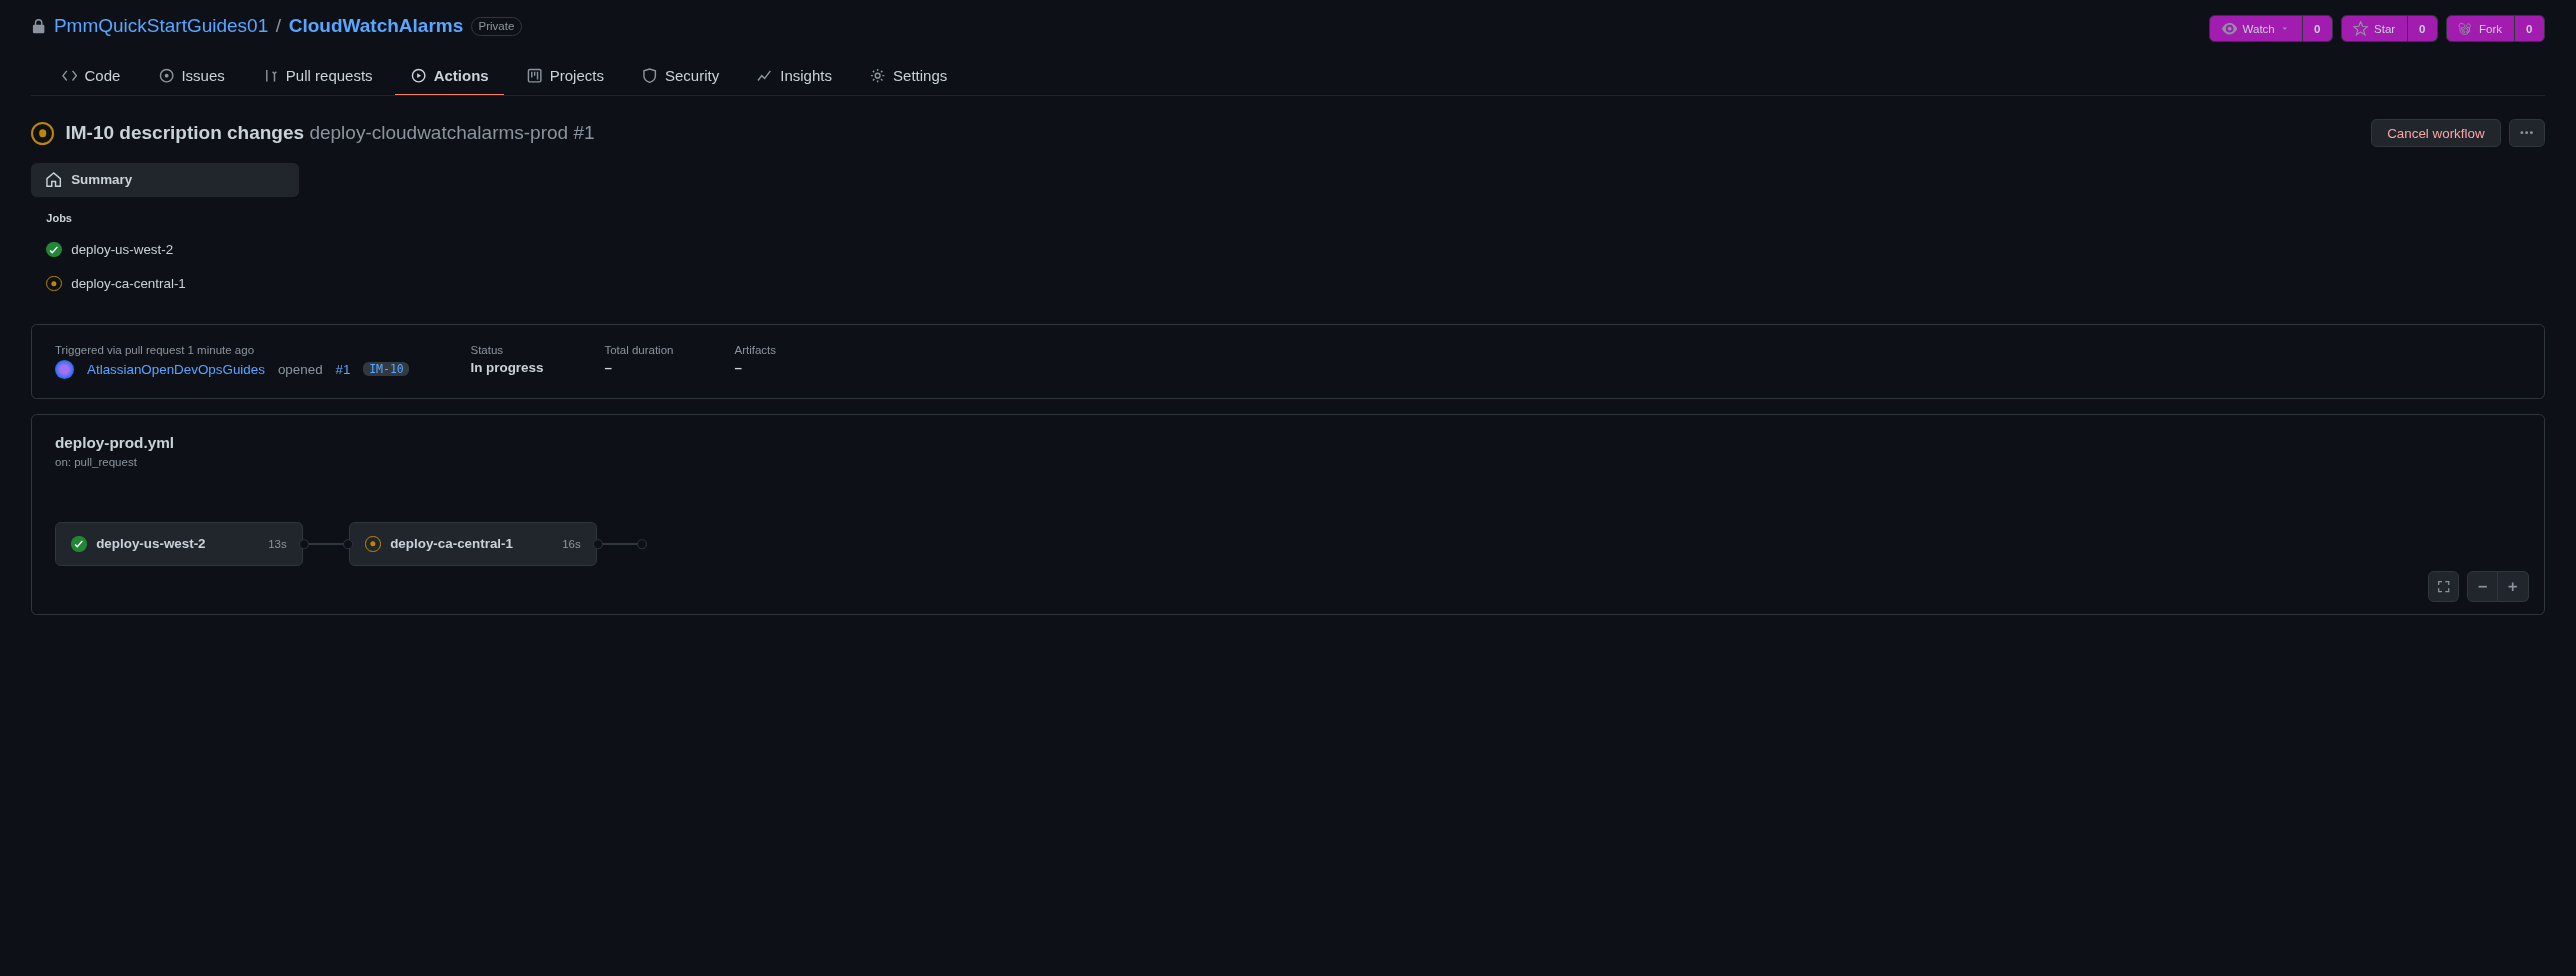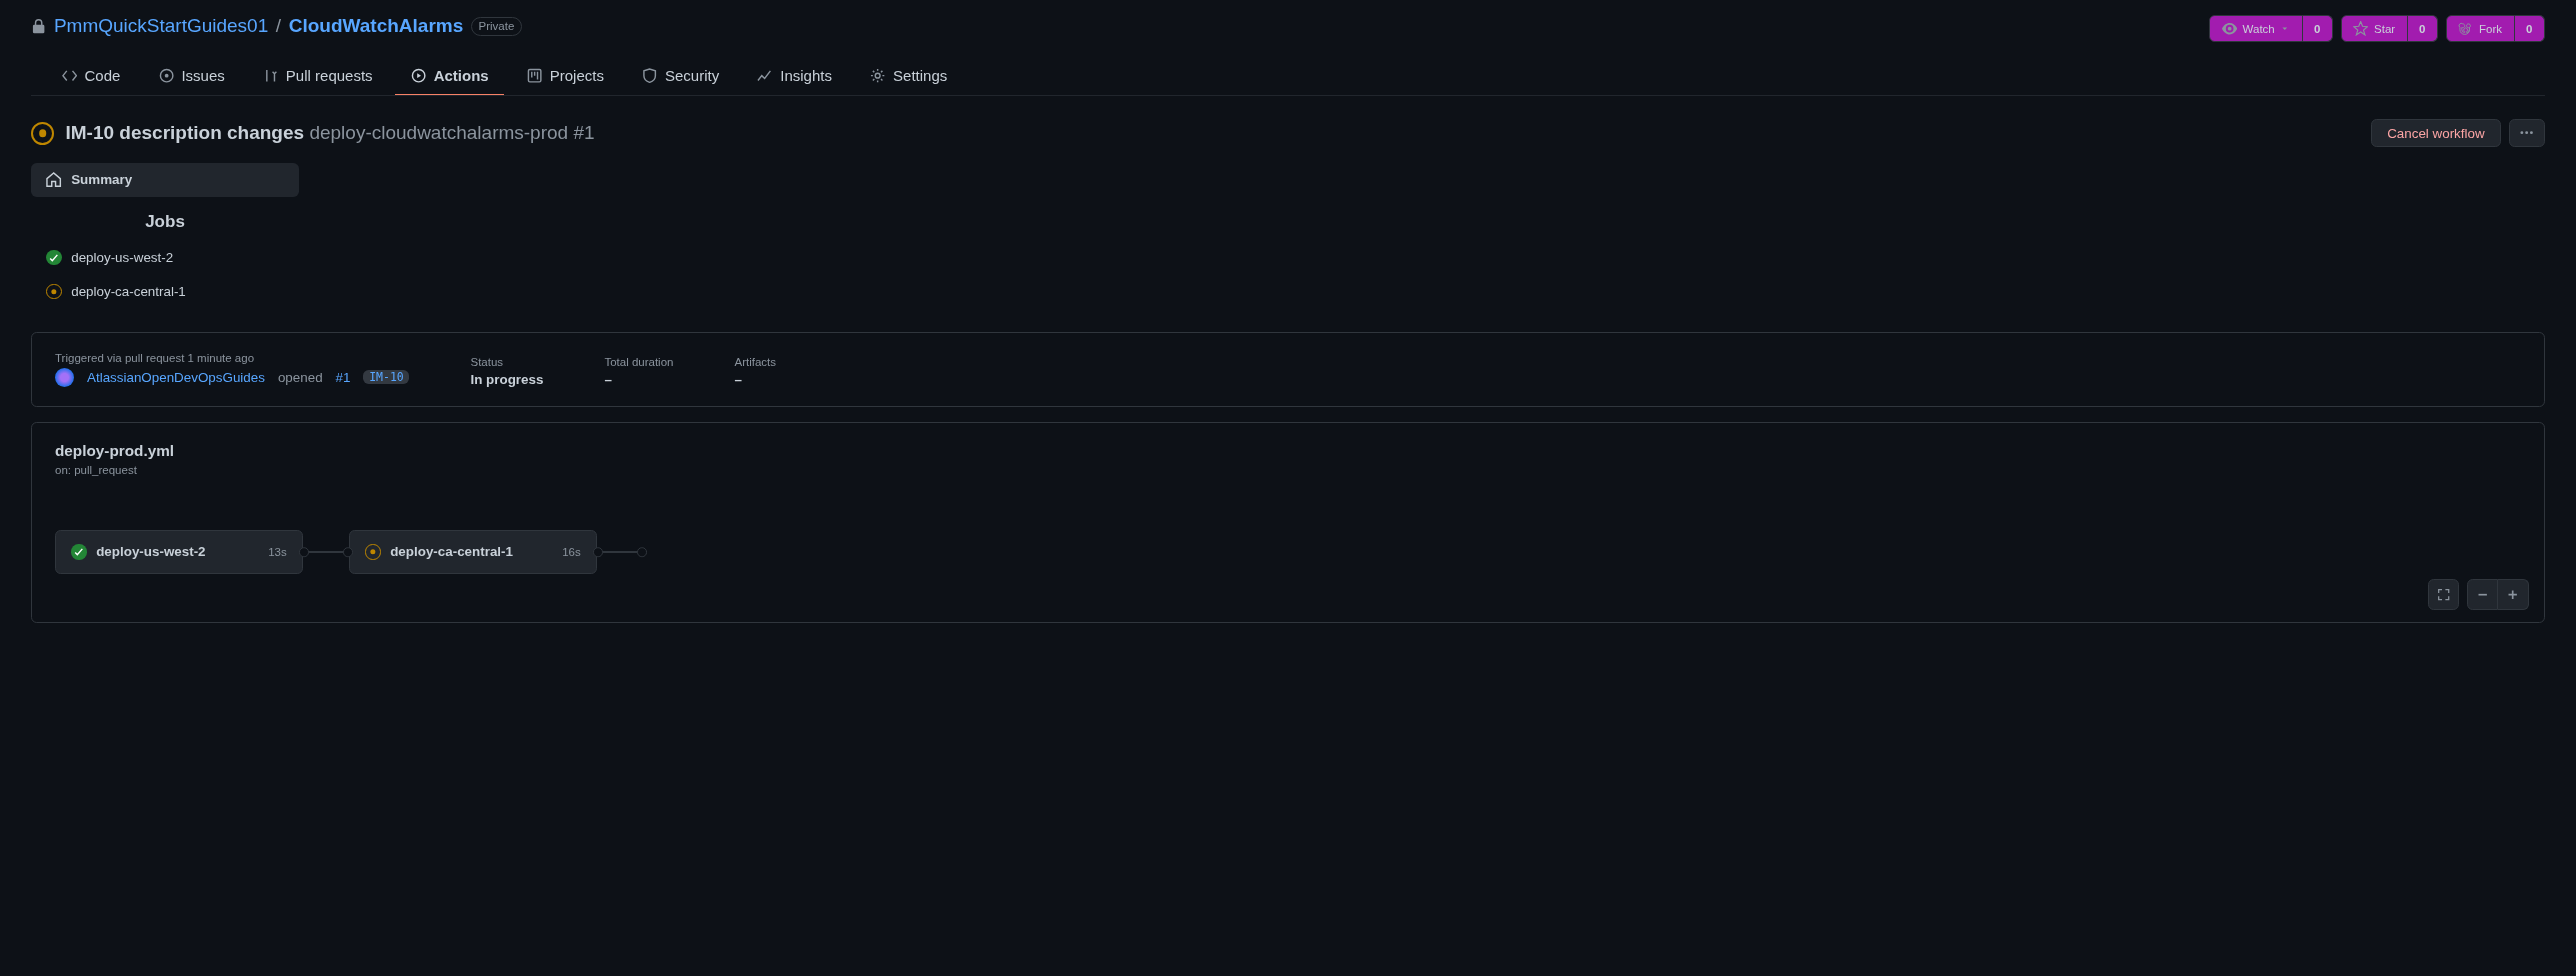--- a/index.html
+++ b/index.html
@@ -173,38 +173,36 @@
       border-radius: 5.7px;
       cursor: pointer;
       font-size: 13.4px;
     }
     .sidebar-item.active {
       background: #21262d;
       font-weight: 600;
     }
     .sidebar-item svg { fill: #8b949e; }
     .sidebar-section-title {
-      font-size: 17px;
+      font-size: 11px;
       font-weight: 600;
       color: #c9d1d9;
       padding: 15.3px 15.3px 7.6px;
-      text-align: center;
     }
     
     .main-pane { flex: 1; }
     
     
     .summary-card {
       border: 1px solid #30363d;
       border-radius: 5.7px;
       padding: 19px 23px;
       margin-bottom: 15.3px;
       display: flex;
       gap: 61px;
-      align-items: flex-end;
     }
     .summary-block { }
     .summary-label { font-size: 11.5px; color: #8b949e; margin-bottom: 3.8px; }
     .summary-value { font-size: 13.4px; font-weight: 600; color: #c9d1d9; }
     .trigger-line {
       display: flex;
       align-items: center;
       gap: 13px;
       font-size: 13.4px;
     }

